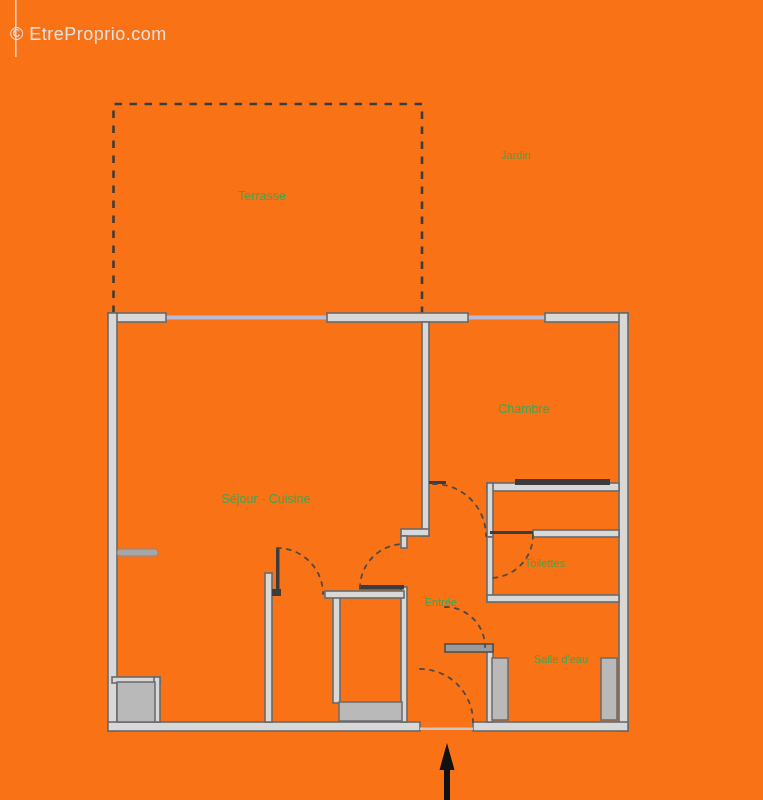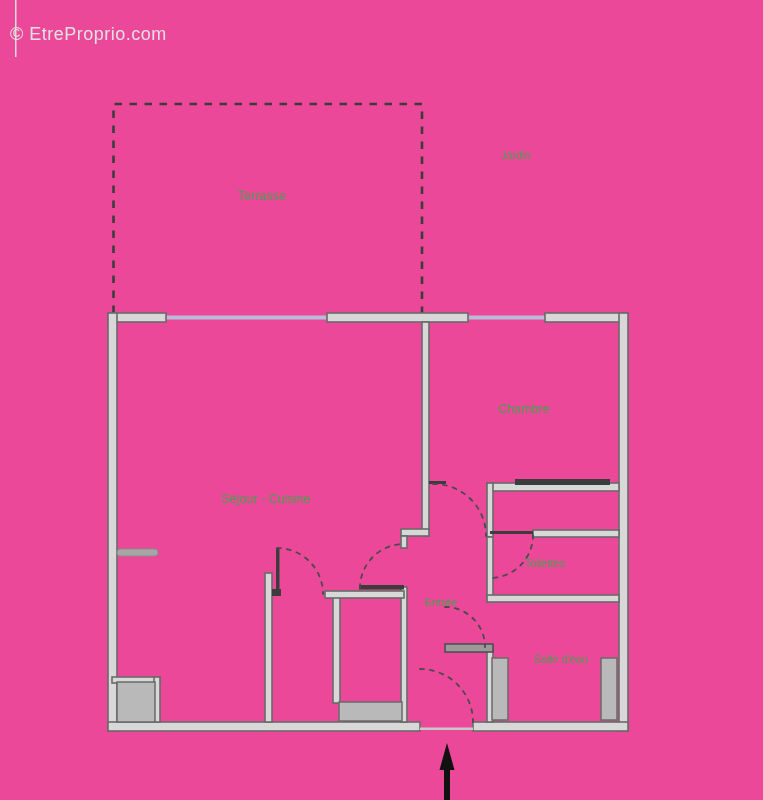--- a/index.html
+++ b/index.html
@@ -1,16 +1,16 @@
 <!DOCTYPE html>
 <html><head>
 <meta charset="utf-8">
 <style>
   html,body{margin:0;padding:0;background:#ffffff;}
-  .canvas{position:relative;width:763px;height:800px;background:#ec4899;overflow:hidden;
+  .canvas{position:relative;width:763px;height:800px;background:#f97316;overflow:hidden;
           font-family:"Liberation Sans",sans-serif;}
   svg{position:absolute;left:0;top:0;}
   .wall{fill:#d8d8d8;stroke:#6a6a6a;stroke-width:1.6;}
   .wall-dark{fill:#9a9a9a;stroke:#4f4f4f;stroke-width:1.6;}
   .window{fill:#b9bcd8;stroke:none;}
   .fixture{fill:#b9b9b9;stroke:#6a6a6a;stroke-width:1.5;}
   .stub{fill:#a6a6a6;stroke:#8a8a8a;stroke-width:1;}
   .leaf{fill:#3c3c3c;stroke:none;}
   .threshold{fill:#c9c9c9;}
   .arc{fill:none;stroke:#4a4a4a;stroke-width:1.8;stroke-dasharray:4 6;stroke-linecap:round;}

